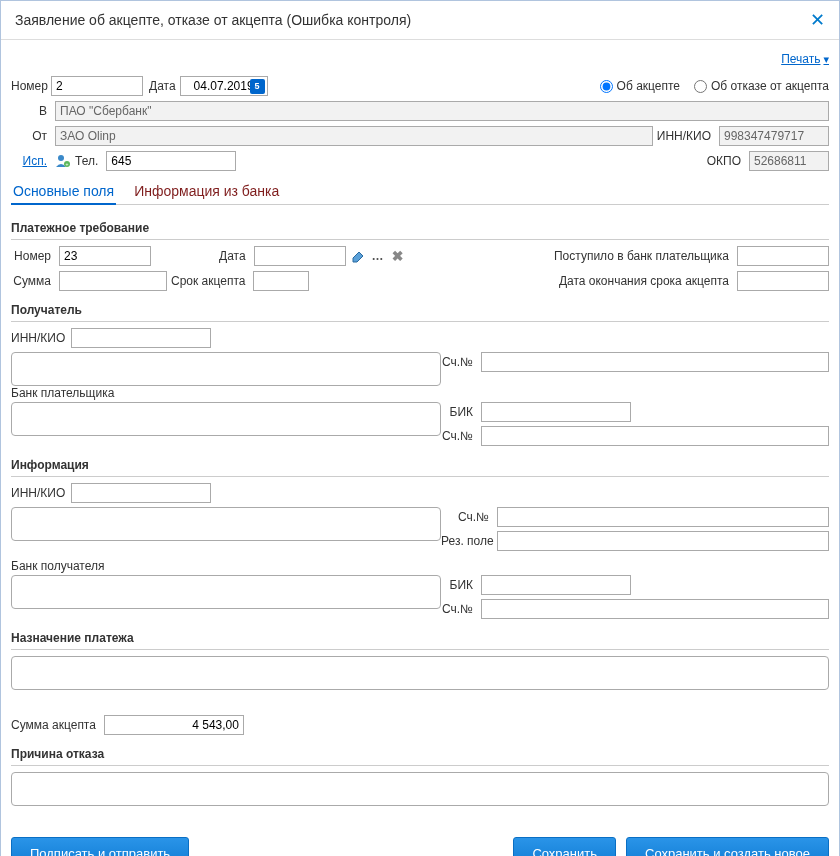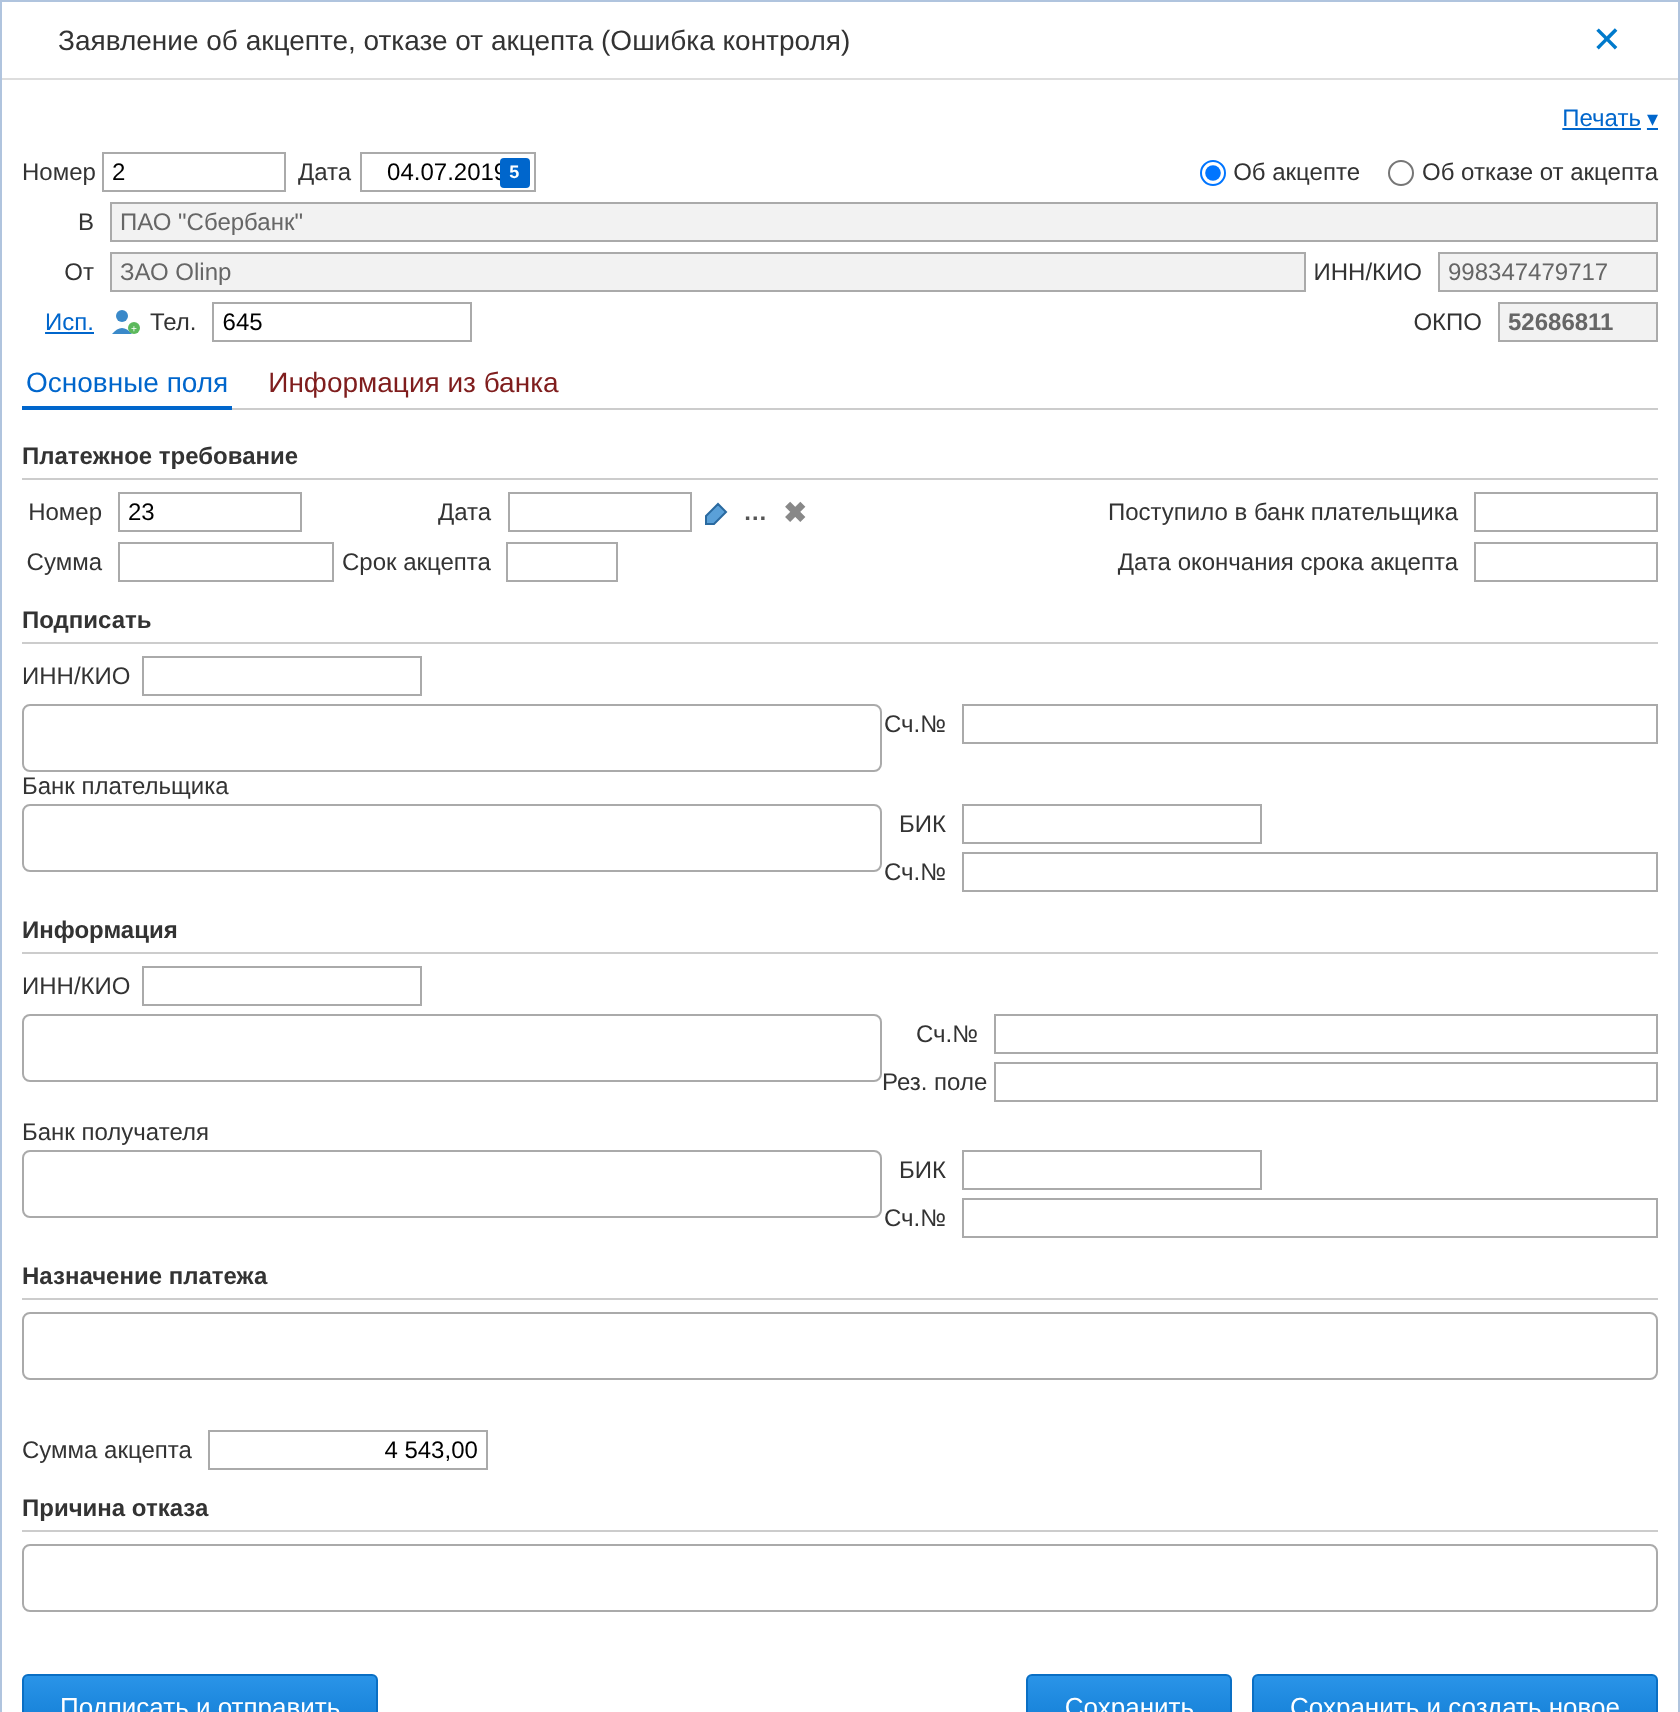--- a/index.html
+++ b/index.html
@@ -1,17 +1,17 @@
 <!DOCTYPE html>
 <html><head>
   <meta charset="utf-8">
   <style>
     * { box-sizing: border-box; margin: 0; padding: 0; font-family: Arial, sans-serif; }
     body { font-size: 12px; color: #333; width: 840px; background: #fff; border: 1px solid #b0c4de; }
-    .header { display: flex; justify-content: space-between; align-items: center; padding: 8px 28px; border-bottom: 1px solid #ddd; }
+    .header { display: flex; justify-content: space-between; align-items: center; padding: 8px 14px; border-bottom: 1px solid #ddd; }
     .header-title { font-size: 14px; color: #333; }
     .close-x { color: #007acc; font-size: 18px; cursor: pointer; font-weight: 300; }
     .content { padding: 8px 10px; }
     .topbar { display: flex; justify-content: flex-end; padding: 4px 0 10px; }
     .print-link { color: #0066cc; text-decoration: underline; cursor: pointer; display: inline-flex; align-items: center; gap: 3px; }
     .chev-down { color: #0066cc; font-size: 11px; }
     .row { display: flex; align-items: center; gap: 4px; margin-bottom: 5px; }
     .row-top { display: flex; align-items: center; margin-bottom: 5px; }
     .label { text-align: right; padding-right: 4px; white-space: nowrap; }
     input[type="text"], textarea { border: 1px solid #aaa; height: 20px; padding: 1px 4px; font-size: 12px; background: #fff; }
@@ -94,21 +94,21 @@
           <circle cx="6" cy="5" r="3" fill="#3a89c9"></circle>
           <path d="M1 14 q5 -6 10 0" fill="#3a89c9"></path>
           <circle cx="12" cy="11" r="3" fill="#5cb85c"></circle>
           <text x="12" y="13" text-anchor="middle" font-size="5" fill="#fff">+</text>
         </svg>
     </span>
     <span class="label">Тел.</span>
     <input type="text" class="w130" value="645" style="">
     <span class="spacer"></span>
     <span class="label">ОКПО</span>
-    <input type="text" class="ro" readonly="" style="width: 80px; font-weight: bold;" value="52686811">
+    <input type="text" class="ro" readonly="" style="width: 80px;" value="52686811">
   </div>
 
   <div class="tabs">
     <div class="tab active">Основные поля</div>
     <div class="tab">Информация из банка</div>
   </div>
 
   <div class="section">
     <div class="section-title">Платежное требование</div>
     <div class="row">
@@ -133,21 +133,21 @@
       <input type="text" style="width: 108px;" value="">
       <span class="label">Срок акцепта</span>
       <input type="text" class="w60" value="" style="">
       <span class="spacer"></span>
       <span class="label">Дата окончания срока акцепта</span>
       <input type="text" class="w92" value="" style="">
     </div>
   </div>
 
   <div class="section">
-    <div class="section-title">Подписать</div>
+    <div class="section-title">Получатель</div>
     <div class="field-line" style="margin-bottom:4px;">
       <span class="label inn-label" style="text-align:left">ИНН/КИО</span>
       <input type="text" class="w140" value="" style="">
     </div>
     <div class="two-col">
       <div class="left-col">
         <textarea style=""></textarea>
       </div>
       <div class="right-col" style="justify-content:flex-start;">
         <div class="field-line">

